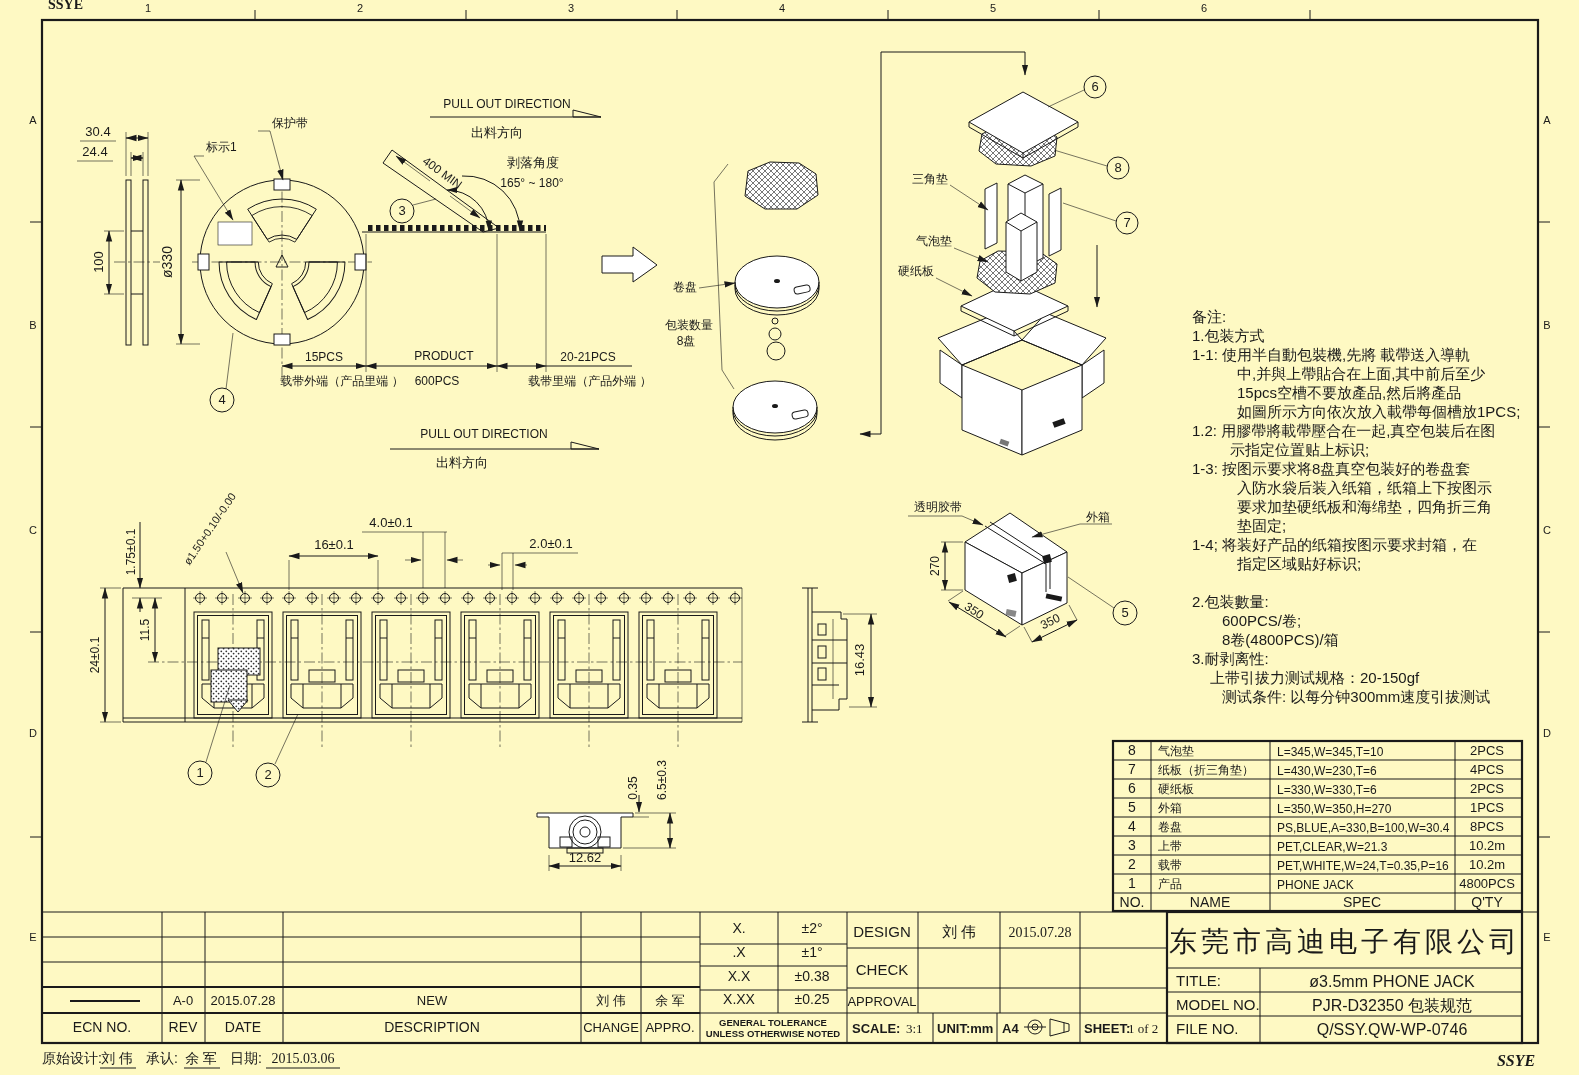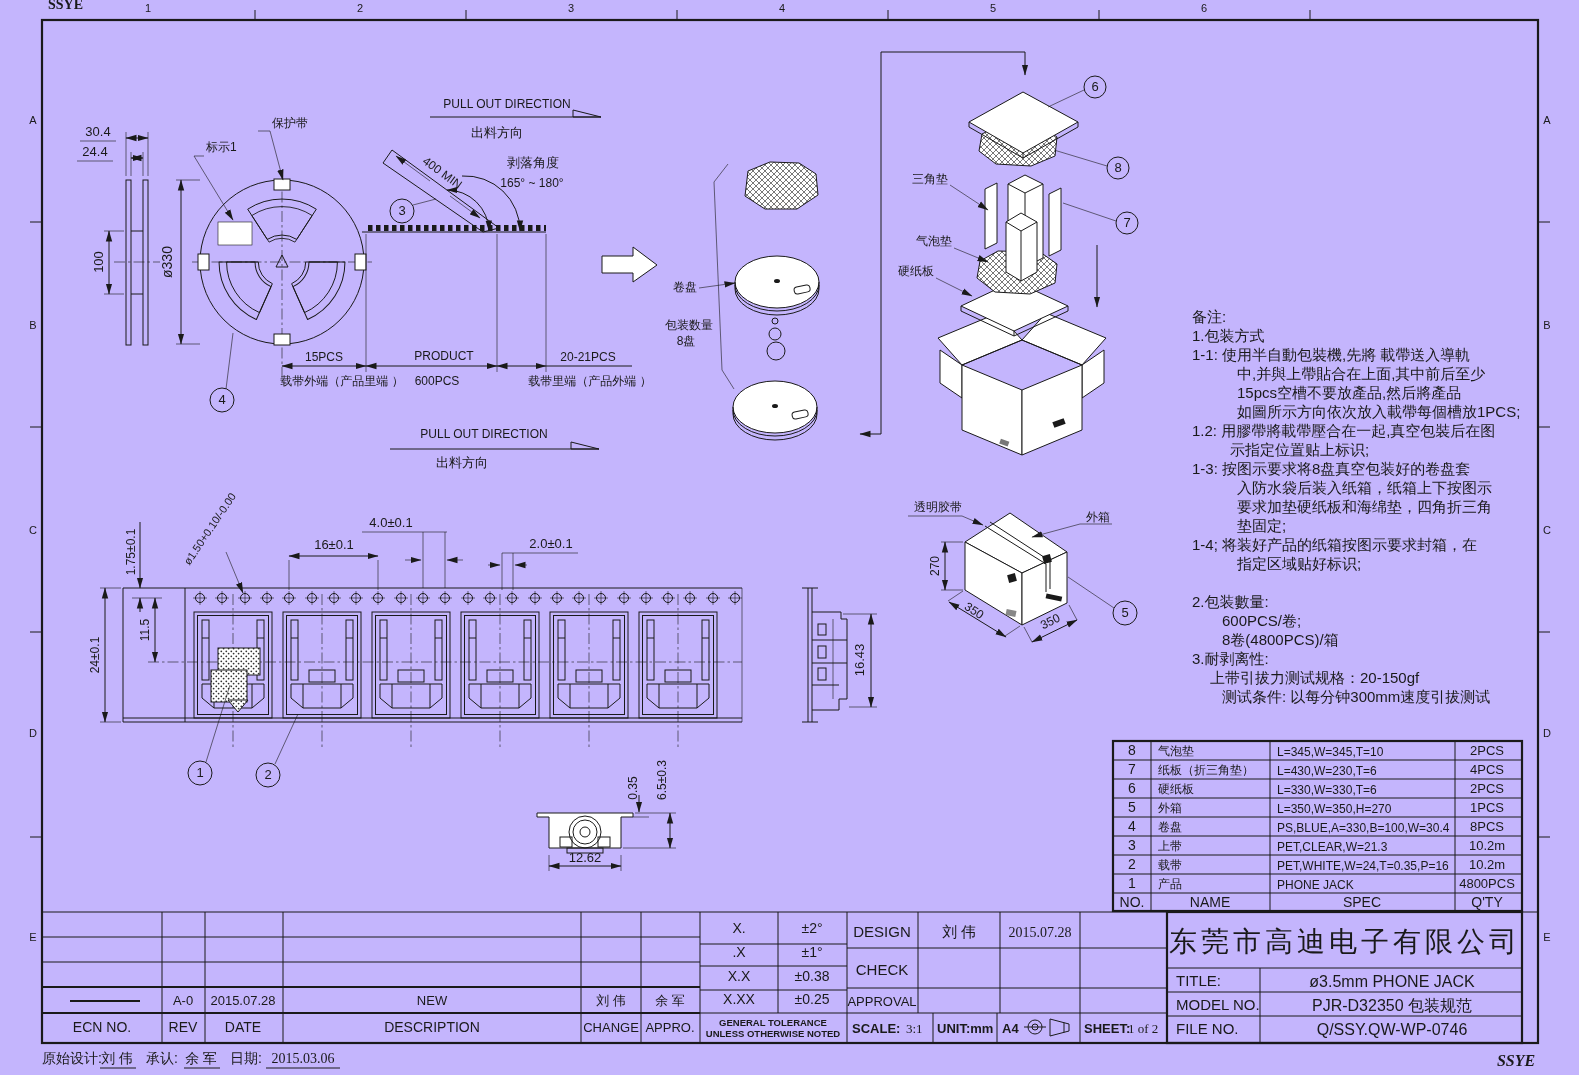--- a/index.html
+++ b/index.html
@@ -1,16 +1,16 @@
 <!DOCTYPE html>
 <html><head>
 <meta charset="utf-8">
 <style>
   html,body{margin:0;padding:0;background:#fff}
-  #sheet{width:1579px;height:1075px;position:relative;background:#c4b5fd}
+  #sheet{width:1579px;height:1075px;position:relative;background:#fef9c3}
   svg{display:block}
   svg text{font-family:"Liberation Sans","DejaVu Sans",sans-serif;fill:#1a1a1a}
   .ser{font-family:"Liberation Serif","DejaVu Serif",serif}
   .it{font-style:italic}
   .b{font-weight:bold}
   .f9{font-size:9.5px}.f11{font-size:11px}.f12{font-size:12px}.f13{font-size:13px}
   .f14{font-size:14px}.f15{font-size:15px}.f16{font-size:16px}.f28{font-size:28px;letter-spacing:4px}
   .ln{stroke:#1a1a1a;stroke-width:1;fill:none}
   .lt{stroke:#1a1a1a;stroke-width:0.6;fill:none}
   .l2{stroke:#1a1a1a;stroke-width:2.2;fill:none}

